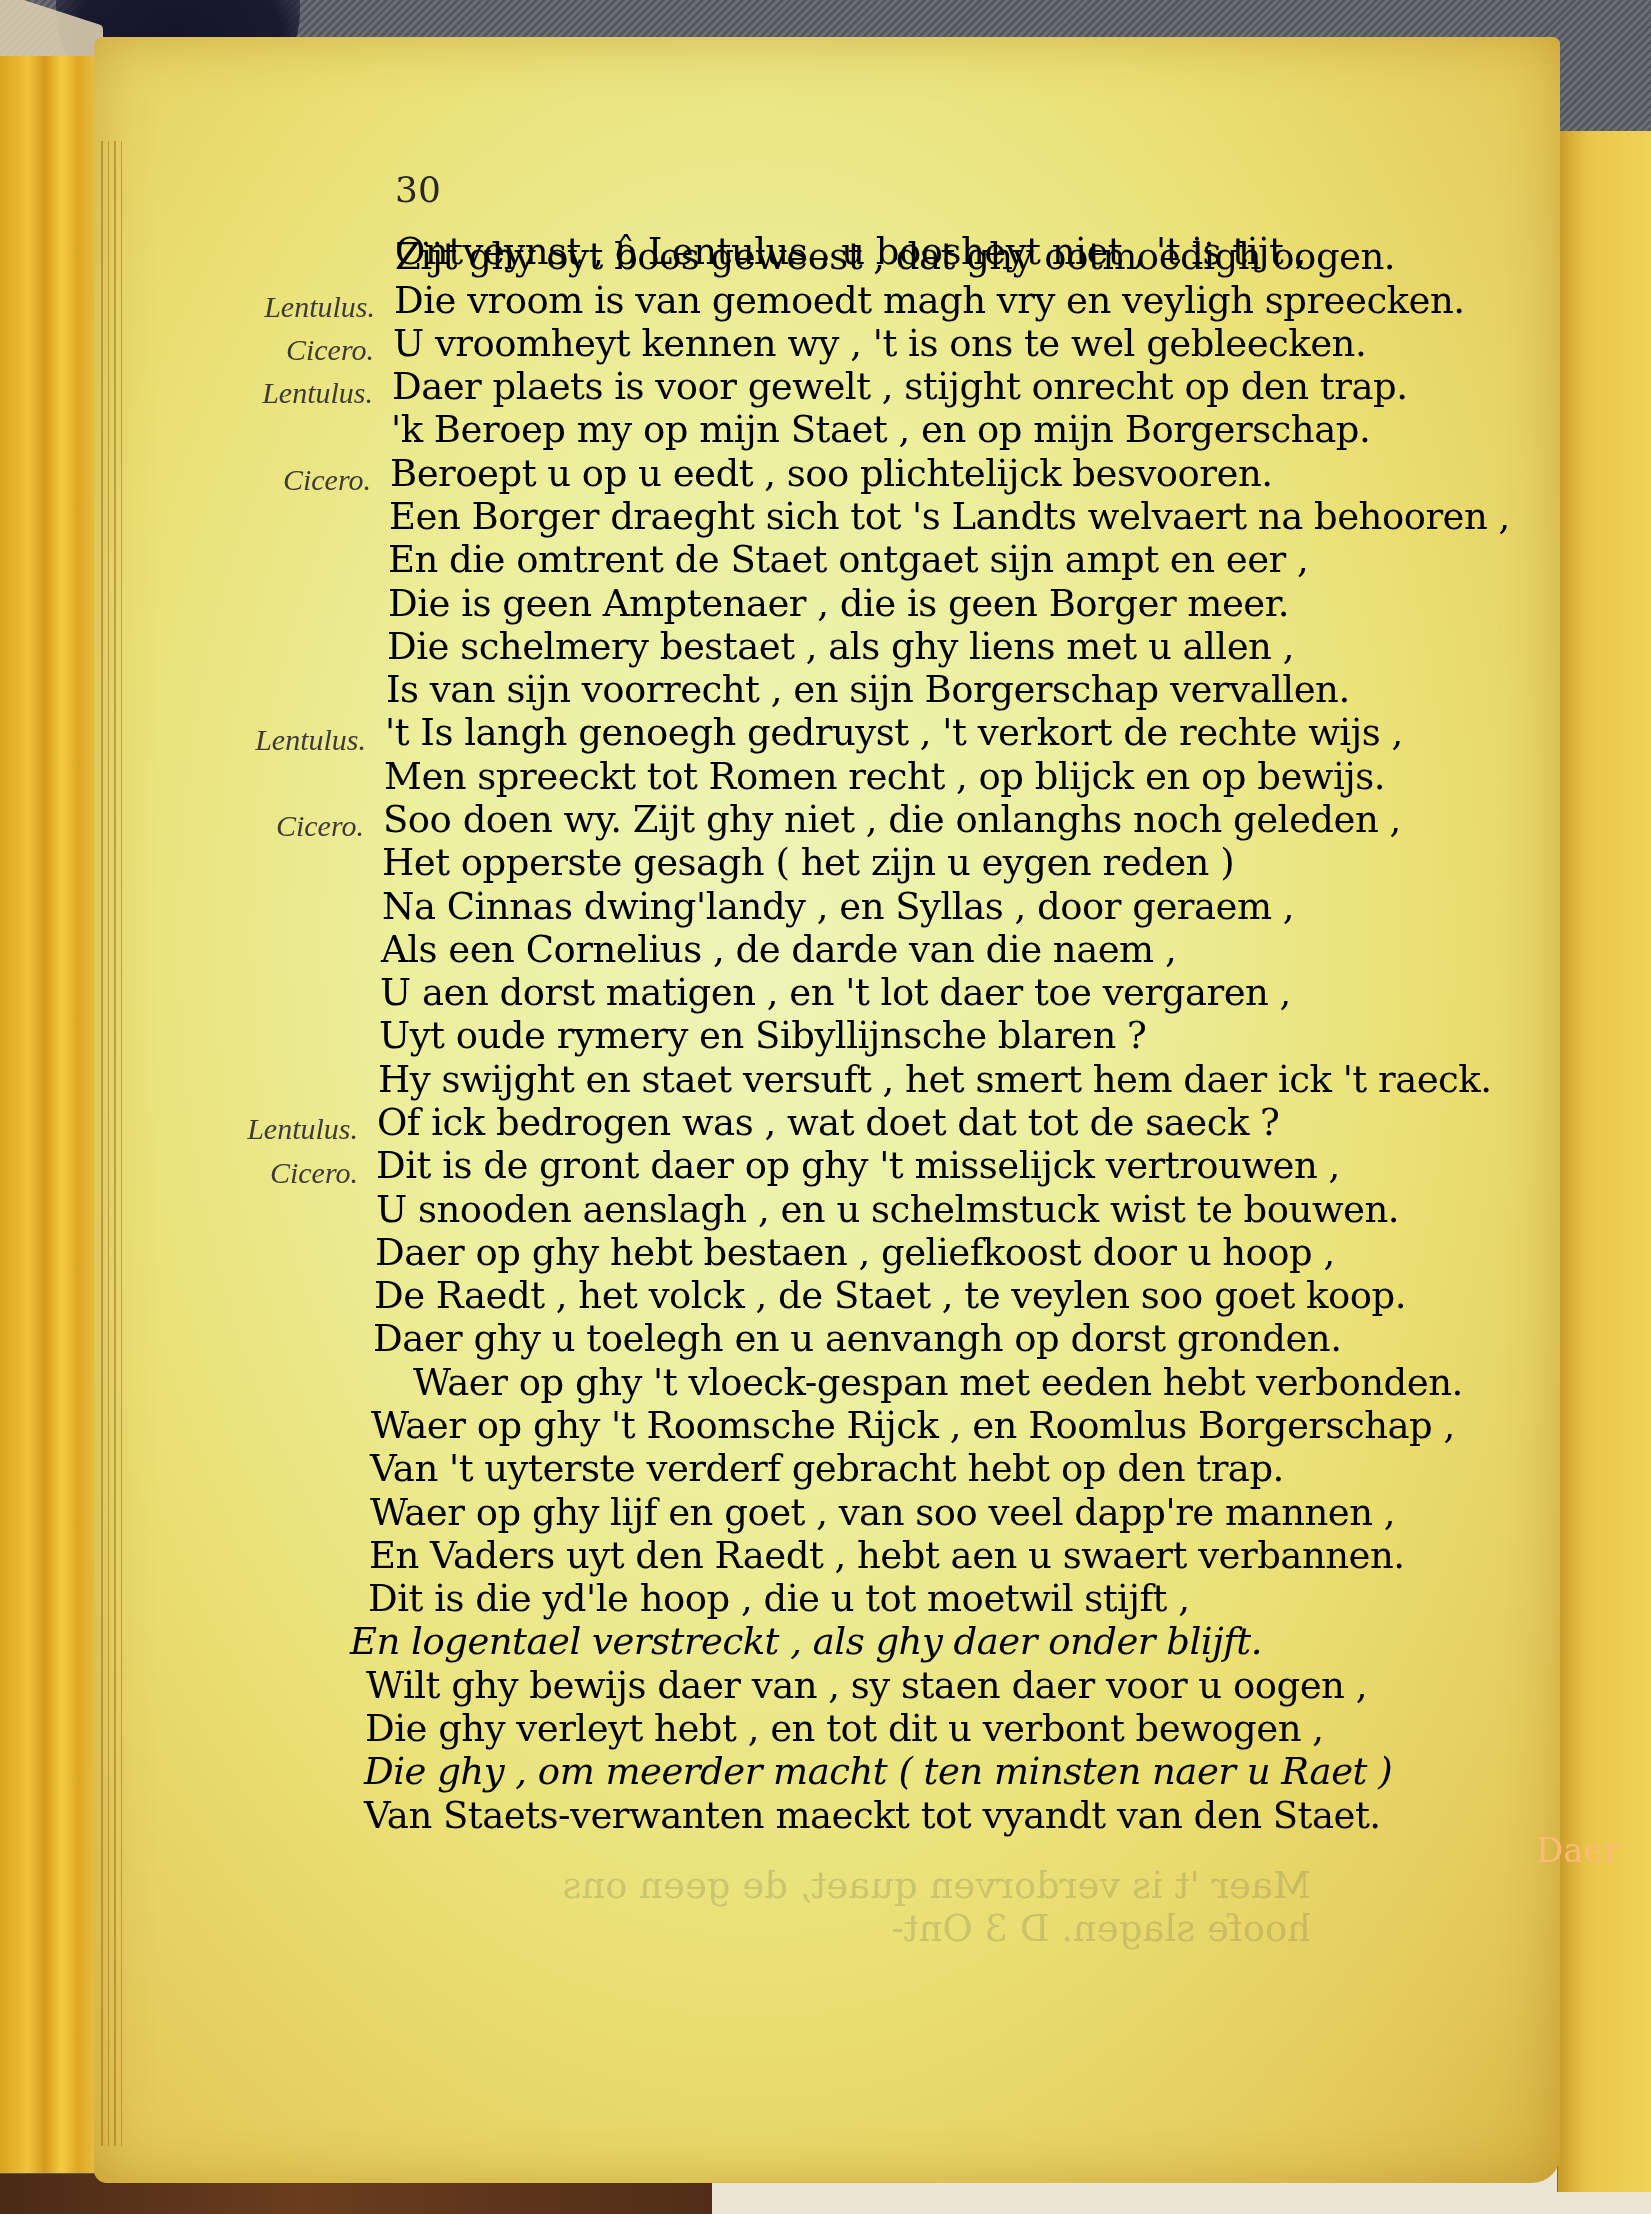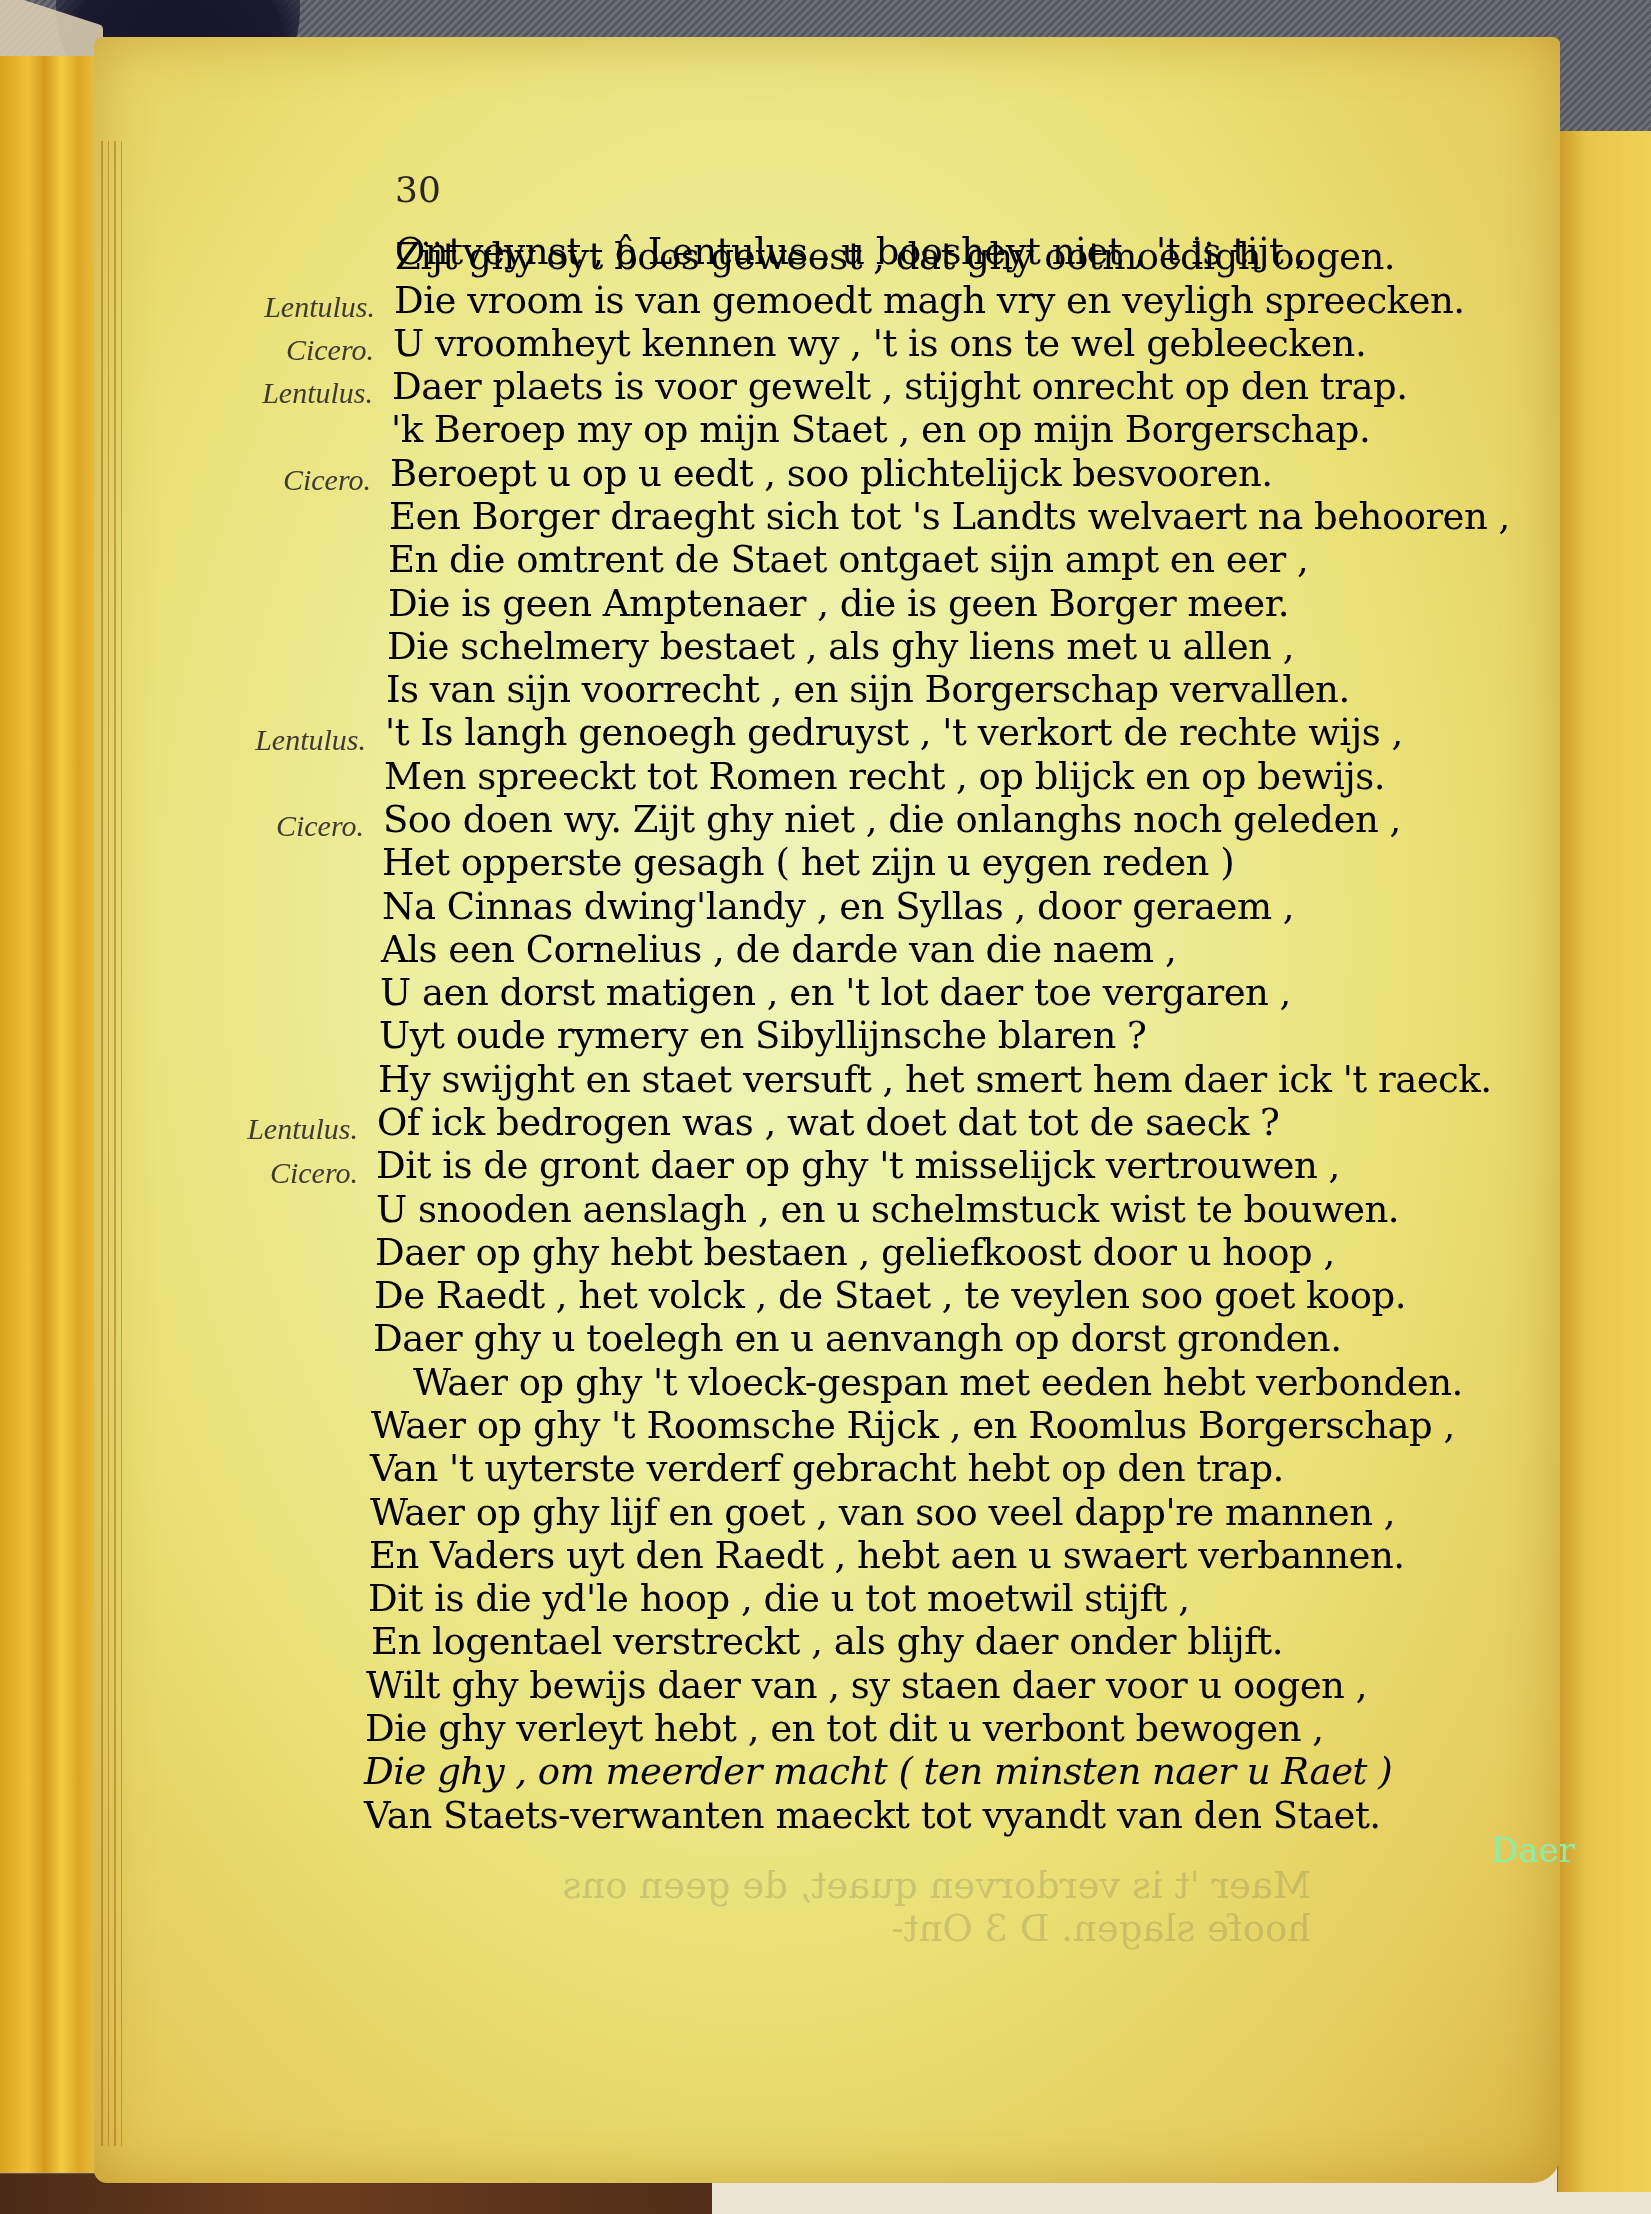--- a/index.html
+++ b/index.html
@@ -65,21 +65,21 @@
     font-size: 37px; letter-spacing: -0.5px;
     font-family: "DejaVu Serif", serif;
   }
   .speaker {
     position: absolute; white-space: nowrap;
     font-style: italic; font-size: 30px; color: #3f3a32;
     font-family: "Liberation Serif", serif;
     text-align: right; width: 131px;
   }
   .catchword {
-    position: absolute; left: 1491px; top: 1830px; font-size: 34px; color: #86efac;
+    position: absolute; left: 1536px; top: 1830px; font-size: 34px; color: #fdba74;
   }
 </style>
 </head>
 <body>
 
 <div class="cloth"></div>
 <div class="dark-object"></div>
 <div class="tab-marker"></div>
 <div class="left-stack"></div>
 <div class="table-wood"></div>
@@ -128,21 +128,21 @@
     <div class="line" style="left: 376px; top: 1188px;">U snooden aenslagh , en u schelmstuck wist te bouwen.</div>
     <div class="line" style="left: 375px; top: 1231px;">Daer op ghy hebt bestaen , geliefkoost door u hoop ,</div>
     <div class="line" style="left: 374px; top: 1274px;">De Raedt , het volck , de Staet , te veylen soo goet koop.</div>
     <div class="line" style="left: 373px; top: 1317px;">Daer ghy u toelegh en u aenvangh op dorst gronden.</div>
     <div class="line" style="left: 372px; top: 1361px; margin-left: 41px;">Waer op ghy 't vloeck-gespan met eeden hebt verbonden.</div>
     <div class="line" style="left: 371px; top: 1404px;">Waer op ghy 't Roomsche Rijck , en Roomlus Borgerschap ,</div>
     <div class="line" style="left: 370px; top: 1447px;">Van 't uyterste verderf gebracht hebt op den trap.</div>
     <div class="line" style="left: 370px; top: 1491px;">Waer op ghy lijf en goet , van soo veel dapp're mannen ,</div>
     <div class="line" style="left: 369px; top: 1534px;">En Vaders uyt den Raedt , hebt aen u swaert verbannen.</div>
     <div class="line" style="left: 368px; top: 1577px;">Dit is die yd'le hoop , die u tot moetwil stijft ,</div>
-    <div class="line" style="left: 371px; top: 1620px;">En logentael verstreckt , als ghy daer onder blijft.</div>
+    <div class="line" style="left: 350px; top: 1620px; font-style: italic;">En logentael verstreckt , als ghy daer onder blijft.</div>
     <div class="line" style="left: 366px; top: 1664px;">Wilt ghy bewijs daer van , sy staen daer voor u oogen ,</div>
     <div class="line" style="left: 365px; top: 1707px;">Die ghy verleyt hebt , en tot dit u verbont bewogen ,</div>
     <div class="line" style="left: 364px; top: 1750px; font-style: italic;">Die ghy , om meerder macht ( ten minsten naer u Raet )</div>
     <div class="line" style="left: 364px; top: 1794px;">Van Staets-verwanten maeckt tot vyandt van den Staet.</div>
   </div>
 
 <div class="catchword">Daer</div>
 
 
 </body></html>

